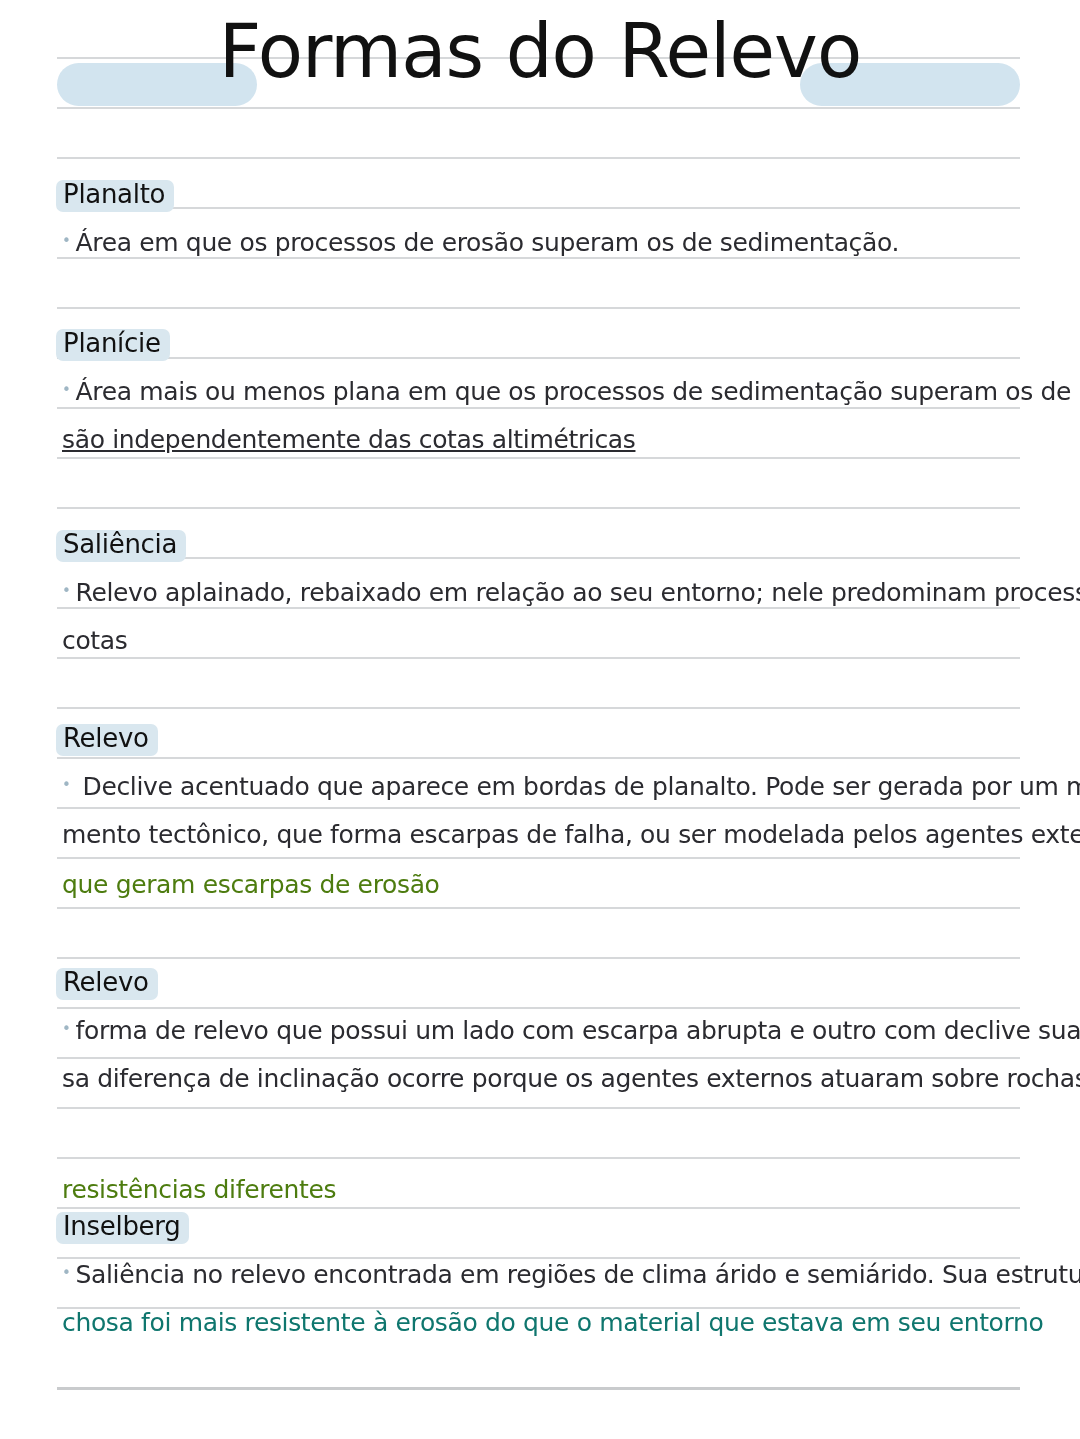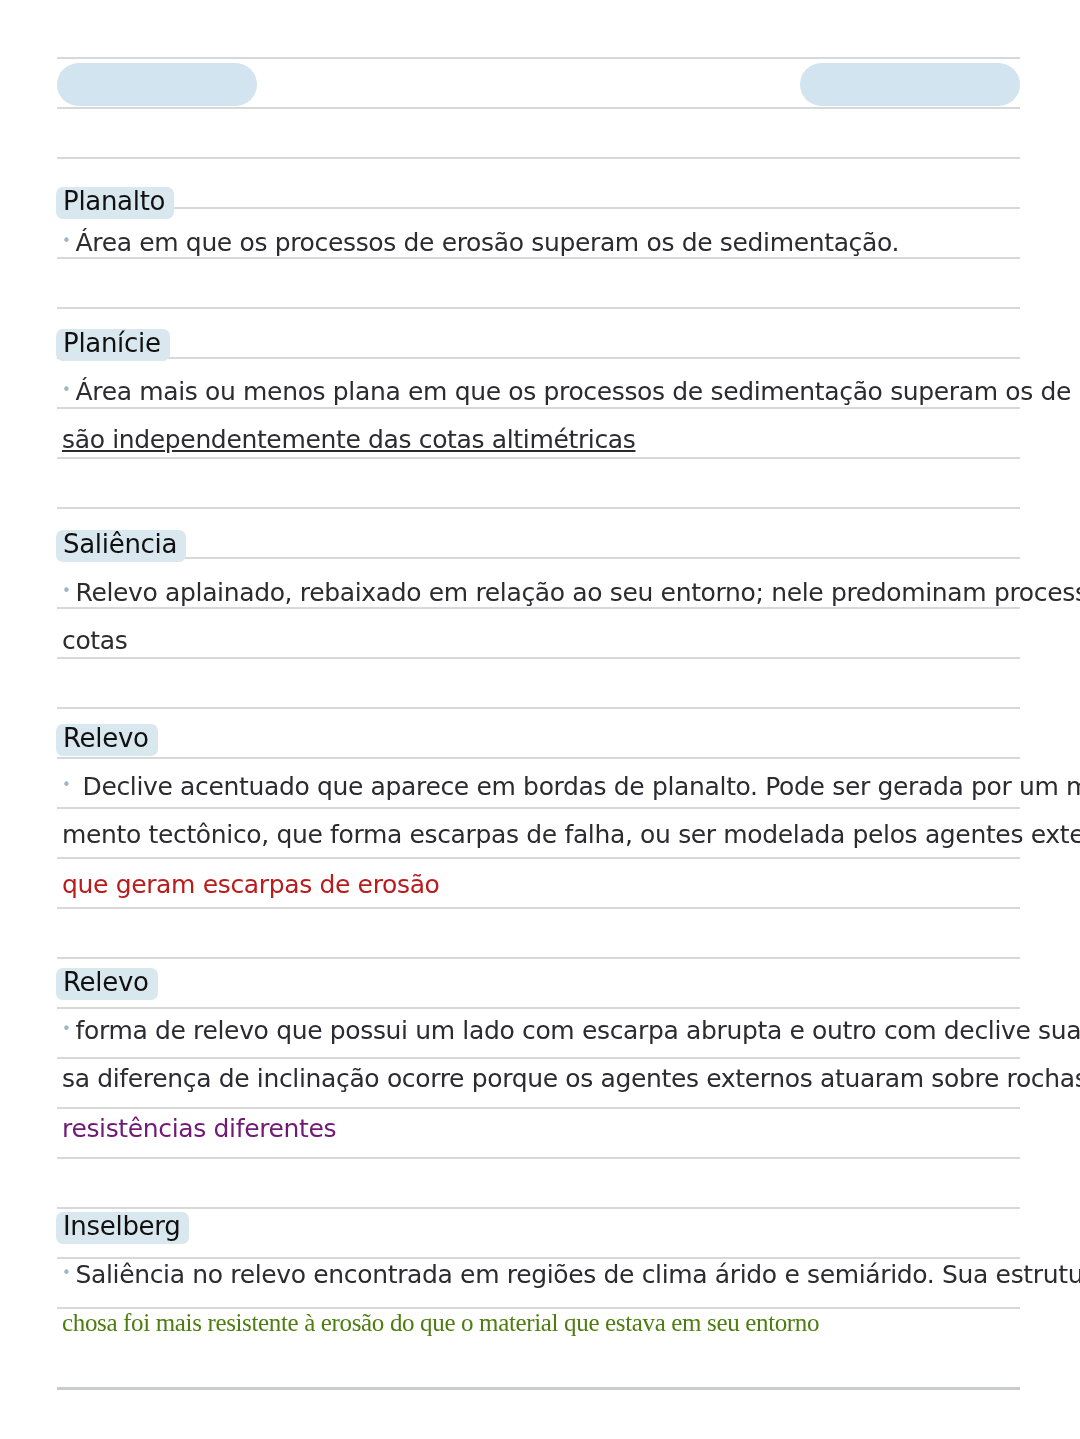--- a/index.html
+++ b/index.html
@@ -167,50 +167,51 @@
       <div class="rule" style="top: 1257px; background: rgb(214, 216, 218);"></div>
       <div class="rule" style="top: 1307px; background: rgb(214, 216, 218);"></div>
       <div class="rule thick" style="top: 1387px; background: rgb(201, 203, 205);"></div>
     </div>
 
   <div class="content">
 
     <div class="title-band">
       <div class="title-hl left" style="background: rgb(210, 228, 239);"></div>
       <div class="title-hl right" style="background: rgb(210, 228, 239);"></div>
+      <div class="title-text" style="color: rgb(17, 17, 17);">Formas do Relevo</div>
     </div>
 
     <div id="sections">
         <div class="section">
-          <div class="heading-wrap" style="top: 178px; margin-top: 7px;"><div class="heading-hl" style="background: rgb(217, 231, 239);"></div><span class="heading-text" style="color: rgb(17, 17, 17);">Planalto</span></div>
+          <div class="heading-wrap" style="top: 178px;"><div class="heading-hl" style="background: rgb(217, 231, 239);"></div><span class="heading-text" style="color: rgb(17, 17, 17);">Planalto</span></div>
           <div class="body-line" style="top: 226px; color: rgb(43, 43, 48);"><span class="bullet" style="color: rgb(159, 182, 196);">•</span><span>Área em que os processos de erosão superam os de sedimentação.</span></div>
         </div>
         <div class="section">
           <div class="heading-wrap" style="top: 327px;"><div class="heading-hl" style="background: rgb(217, 231, 239);"></div><span class="heading-text" style="color: rgb(17, 17, 17); text-align: center;">Planície</span></div>
           <div class="body-line" style="top: 375px; color: rgb(43, 43, 48);"><span class="bullet" style="color: rgb(159, 182, 196);">•</span><span>Área mais ou menos plana em que os processos de sedimentação superam os de ero</span></div>
           <div class="body-line" style="top: 425px; color: rgb(43, 43, 48); text-decoration: underline;"><span>são independentemente das cotas altimétricas</span></div>
         </div>
         <div class="section">
           <div class="heading-wrap" style="top: 528px;"><div class="heading-hl" style="background: rgb(217, 231, 239);"></div><span class="heading-text" style="color: rgb(17, 17, 17);">Saliência</span></div>
           <div class="body-line" style="top: 576px; color: rgb(43, 43, 48);"><span class="bullet" style="color: rgb(159, 182, 196);">•</span><span>Relevo aplainado, rebaixado em relação ao seu entorno; nele predominam processos ero</span></div>
           <div class="body-line" style="top: 626px; color: rgb(43, 43, 48);"><span>cotas</span></div>
         </div>
         <div class="section">
           <div class="heading-wrap" style="top: 722px;"><div class="heading-hl" style="background: rgb(217, 231, 239);"></div><span class="heading-text" style="color: rgb(17, 17, 17);">Relevo</span></div>
           <div class="body-line" style="top: 770px; color: rgb(43, 43, 48);"><span class="bullet wide" style="color: rgb(159, 182, 196);">•</span><span>Declive acentuado que aparece em bordas de planalto. Pode ser gerada por um movi</span></div>
           <div class="body-line" style="top: 820px; color: rgb(43, 43, 48);"><span>mento tectônico, que forma escarpas de falha, ou ser modelada pelos agentes externos,</span></div>
-          <div class="body-line" style="top: 870px; color: #b91c1c;"><span>que geram escarpas de erosão</span></div>
+          <div class="body-line" style="top: 870px; color: #4d7c0f;"><span>que geram escarpas de erosão</span></div>
         </div>
         <div class="section">
           <div class="heading-wrap" style="top: 966px;"><div class="heading-hl" style="background: rgb(217, 231, 239);"></div><span class="heading-text" style="color: rgb(17, 17, 17);">Relevo</span></div>
           <div class="body-line" style="top: 1014px; color: rgb(43, 43, 48);"><span class="bullet" style="color: rgb(159, 182, 196);">•</span><span>forma de relevo que possui um lado com escarpa abrupta e outro com declive suave. Es</span></div>
           <div class="body-line" style="top: 1064px; color: rgb(43, 43, 48);"><span>sa diferença de inclinação ocorre porque os agentes externos atuaram sobre rochas com</span></div>
-          <div class="body-line" style="top: 1114px; color: #701a75;"><span>resistências diferentes</span></div>
+          <div class="body-line" style="top: 1175px; color: #4d7c0f;"><span>resistências diferentes</span></div>
         </div>
         <div class="section">
           <div class="heading-wrap" style="top: 1210px;"><div class="heading-hl" style="background: rgb(217, 231, 239);"></div><span class="heading-text" style="color: rgb(17, 17, 17);">Inselberg</span></div>
           <div class="body-line" style="top: 1258px; color: rgb(43, 43, 48);"><span class="bullet" style="color: rgb(159, 182, 196);">•</span><span>Saliência no relevo encontrada em regiões de clima árido e semiárido. Sua estrutura ro</span></div>
-          <div class="body-line" style="top: 1308px; color: #4d7c0f; font-family: Liberation Serif, serif;"><span>chosa foi mais resistente à erosão do que o material que estava em seu entorno</span></div>
+          <div class="body-line" style="top: 1308px; color: #0f766e;"><span>chosa foi mais resistente à erosão do que o material que estava em seu entorno</span></div>
         </div>
       </div>
 
   </div>
 </div>
 
 </body></html>

